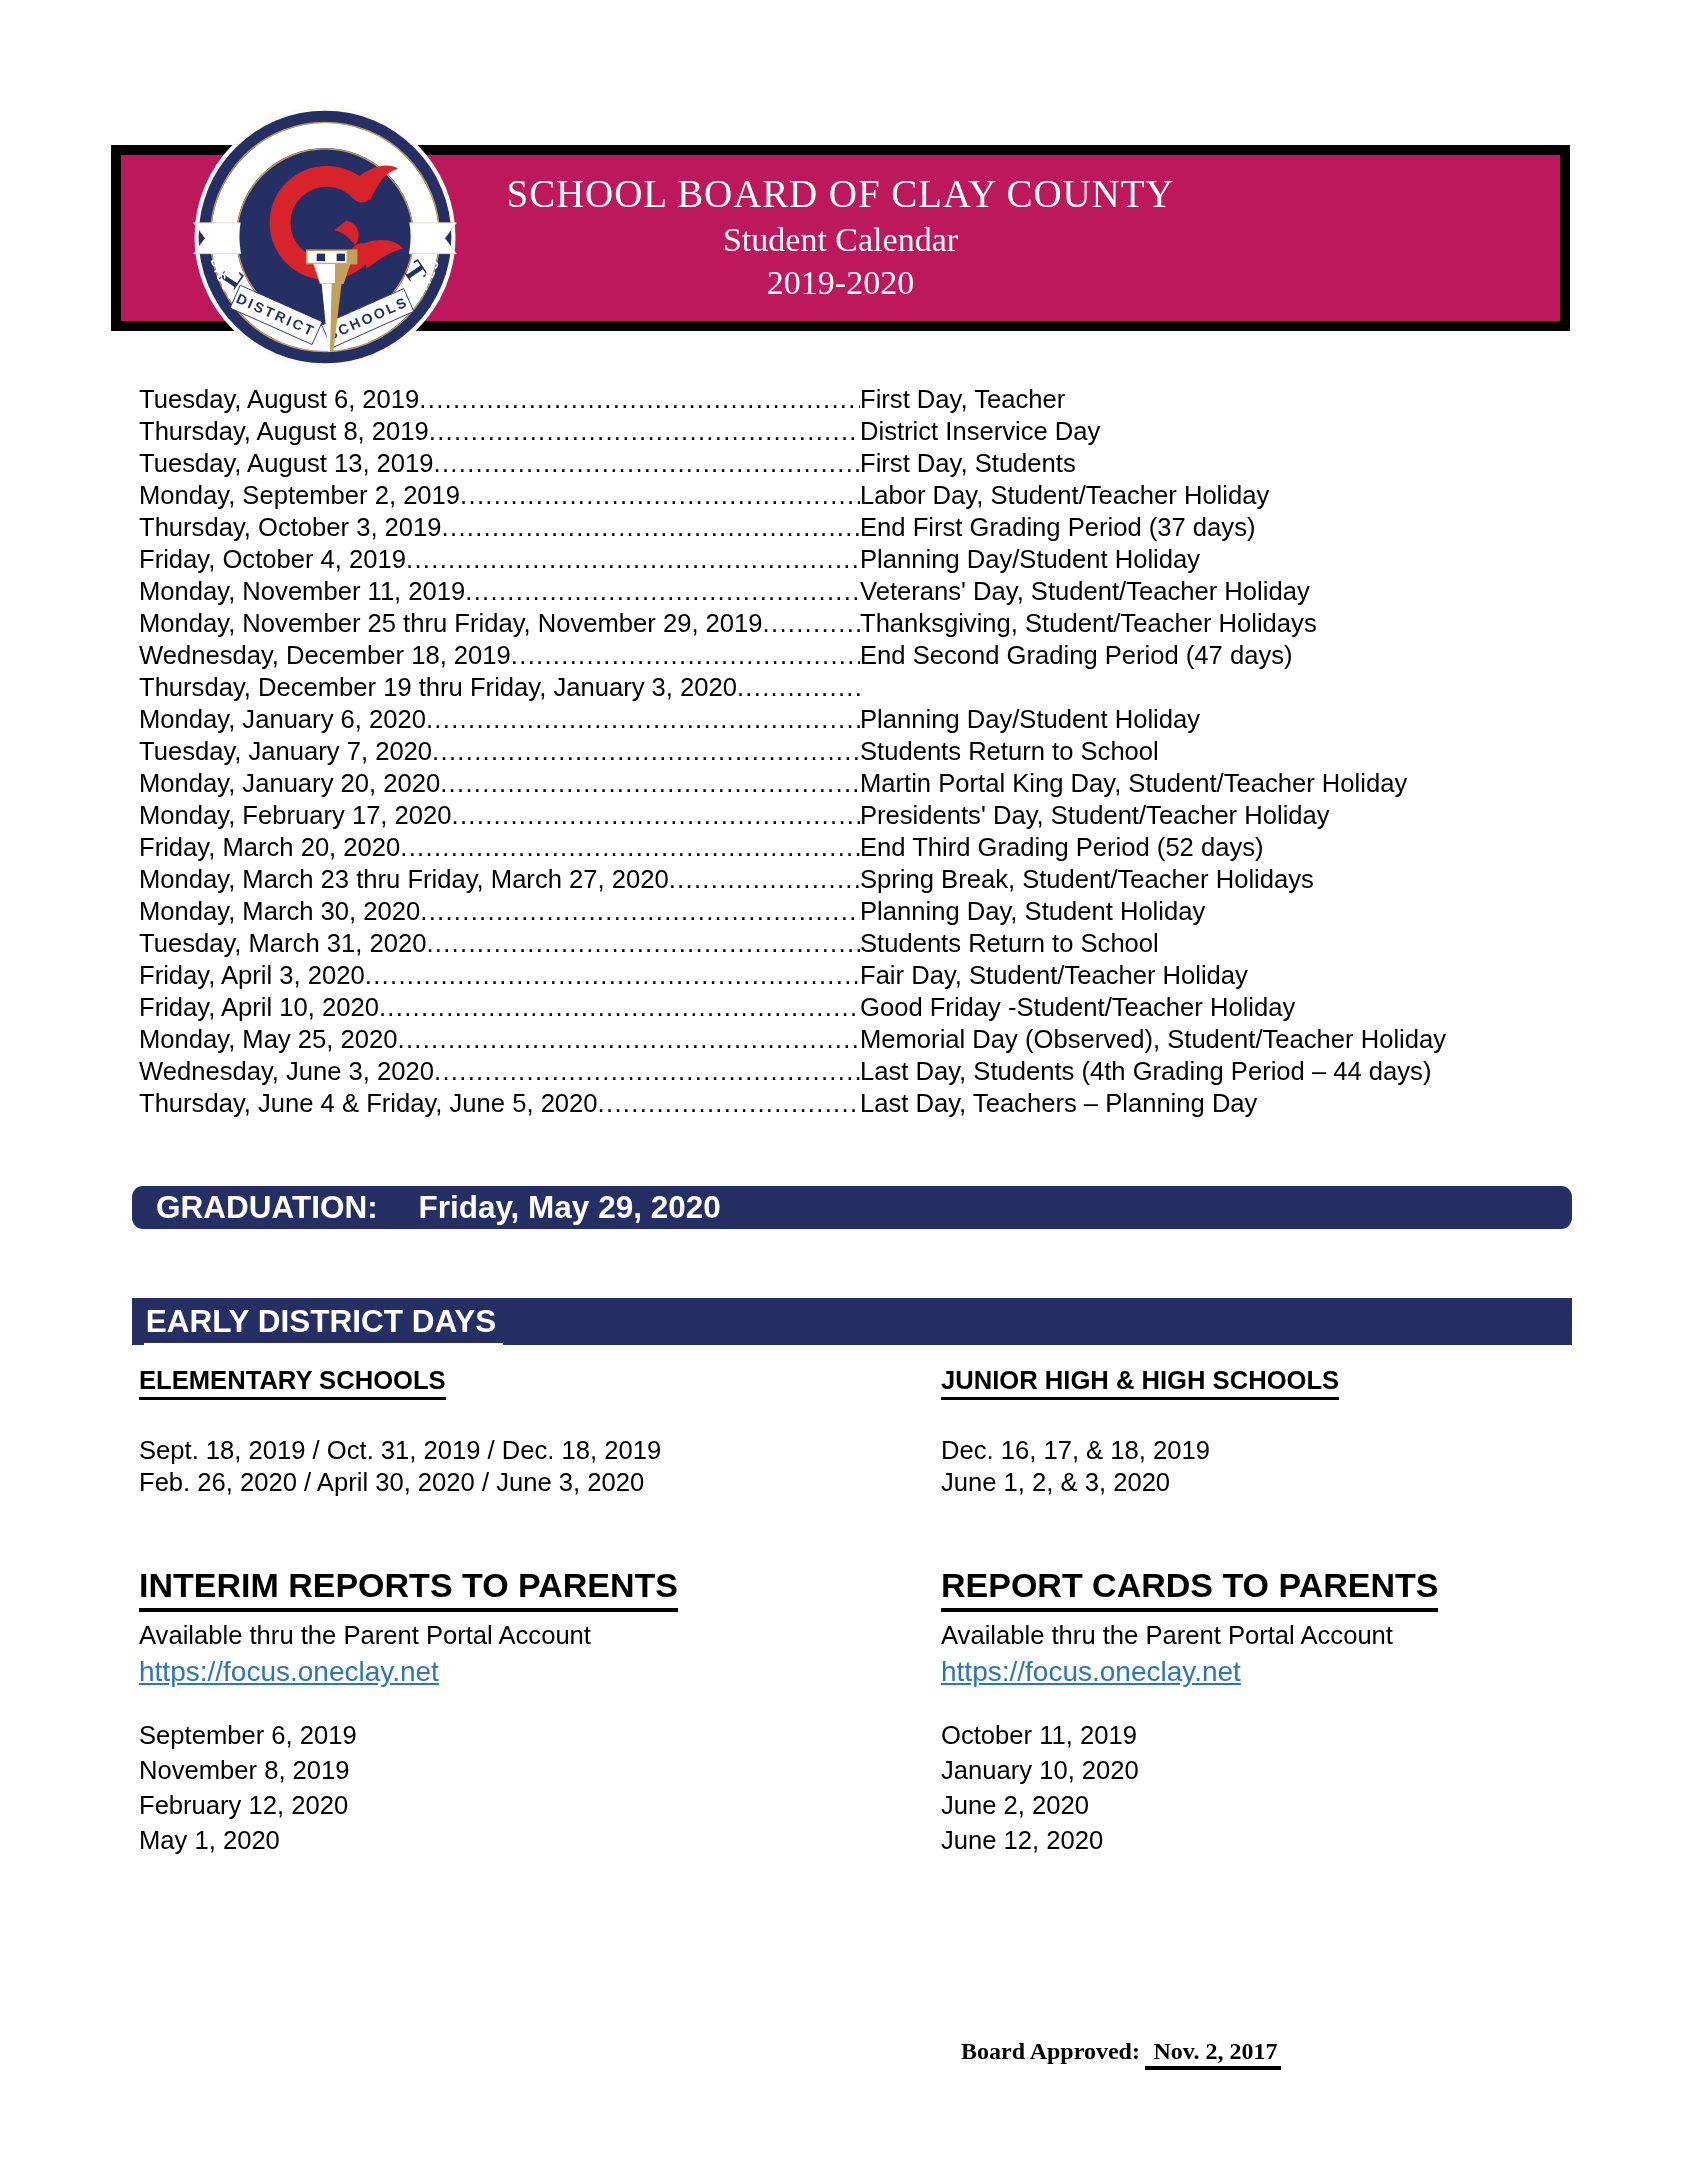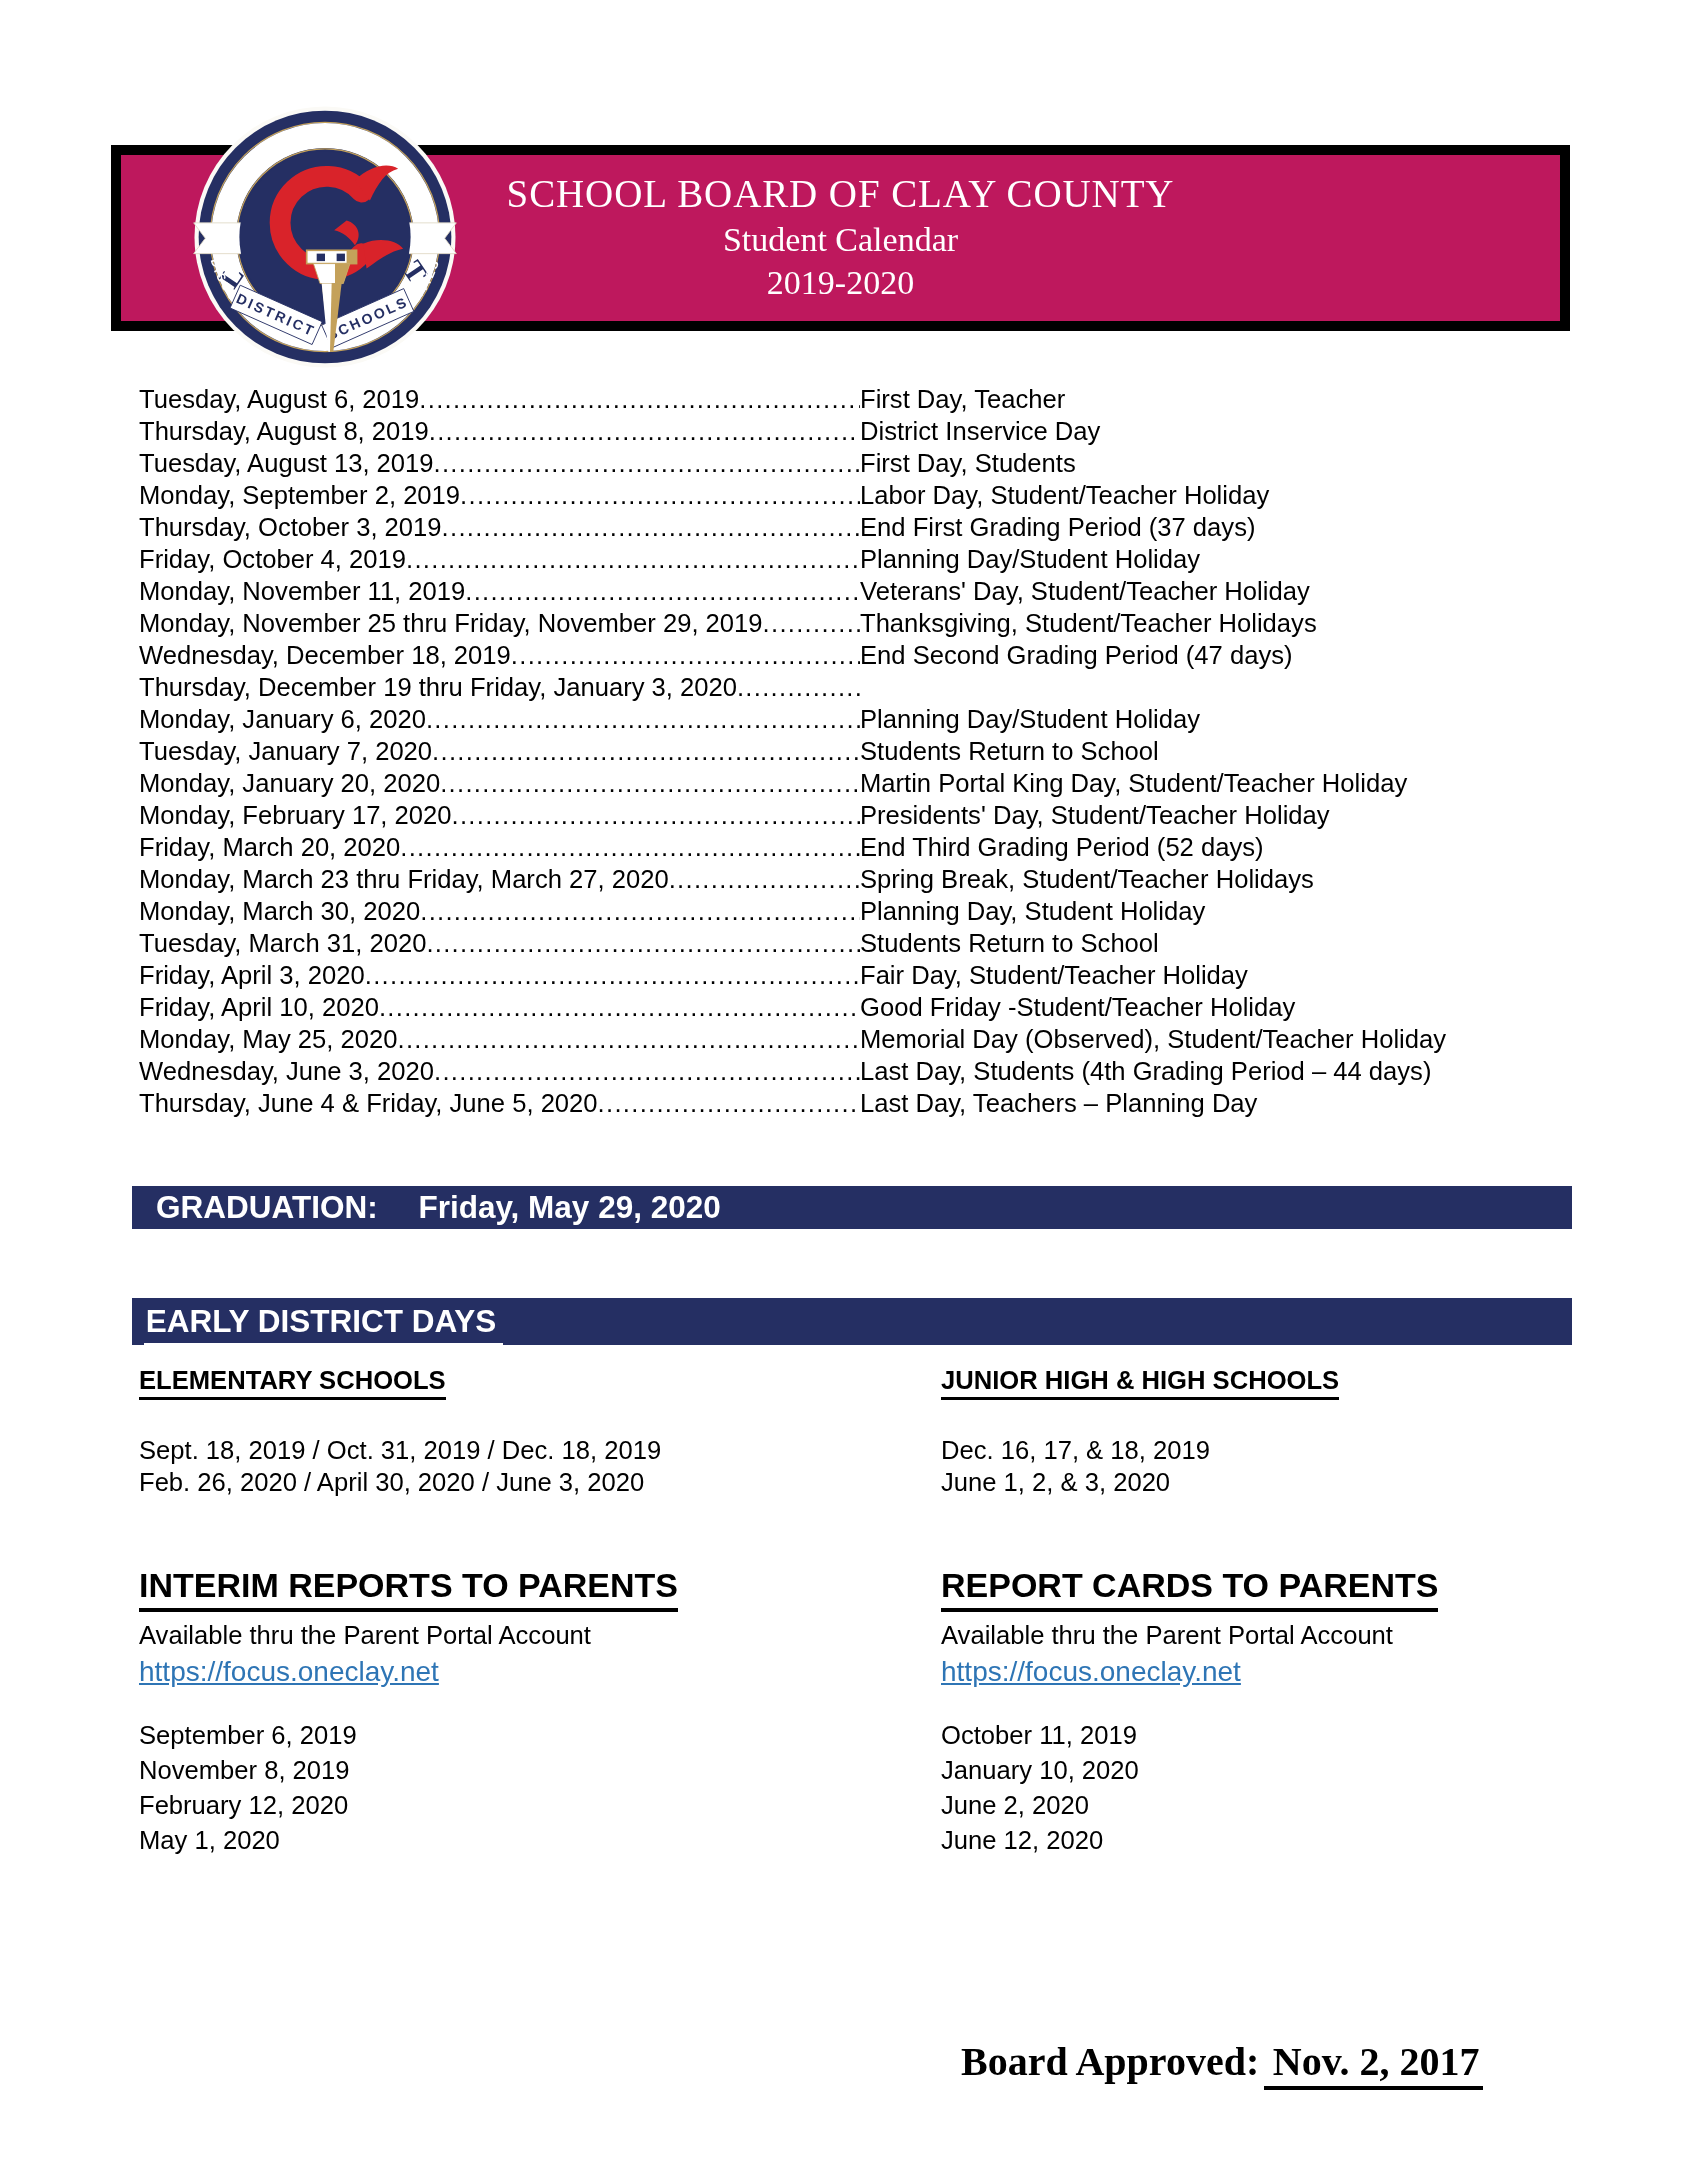--- a/index.html
+++ b/index.html
@@ -31,21 +31,21 @@
   .cal-dots::after {
     content:"....................................................................................................................................................";
     letter-spacing:1.3px;
   }
   .cal-desc { white-space:nowrap; }
 
   
   .grad-bar {
     position:absolute; left:132px; top:1186px; width:1440px; height:43px;
     background:#252f63; color:#fff; font-weight:bold; font-size:31.5px; line-height:43px;
-    padding-left:24px; box-sizing:border-box; white-space:nowrap;
+    padding-left:24px; box-sizing:border-box; white-space:nowrap;border-radius:11px;
   }
   .grad-date { margin-left:32px; }
   .early-bar {
     position:absolute; left:132px; top:1298px; width:1440px; height:47px;
     background:#252f63; color:#fff; font-weight:bold; font-size:31.5px; line-height:47px;
     padding-left:12px; box-sizing:border-box;
   }
   .early-title { display:inline-block; line-height:39px; border-bottom:3.4px solid #fff; padding:0 6.8px 1.7px 1.7px; }
 
   
@@ -62,21 +62,21 @@
   .report-heading { display:inline-block; font-weight:bold; font-size:34px;
     border-bottom:4.3px solid #000; padding-bottom:2.6px; }
   .report-note { margin-top:6.8px; font-size:25.6px; line-height:34px; }
   .report-link { font-size:28px; line-height:39px; }
   .report-link a { color:#2e75b5; text-decoration:underline; }
   .report-dates { margin-top:27px; line-height:35px; font-size:25.6px; }
 
   
   .board-approved {
     position:absolute; left:961px; top:2038px;
-    font-family:"Liberation Serif", serif; font-weight:bold; font-size:40px; white-space:nowrap;
+    font-family:"Liberation Serif", serif; font-weight:bold; font-size:24px; white-space:nowrap;
   }
   .approved-date { display:inline-block; border-bottom:4.3px solid #000; padding:0 3.4px 0.9px 8.5px; margin-left:5.1px; }
 </style>
 </head>
 <body>
 
 <div class="page">
 
   <div class="header-banner">
     <div class="title-block">

